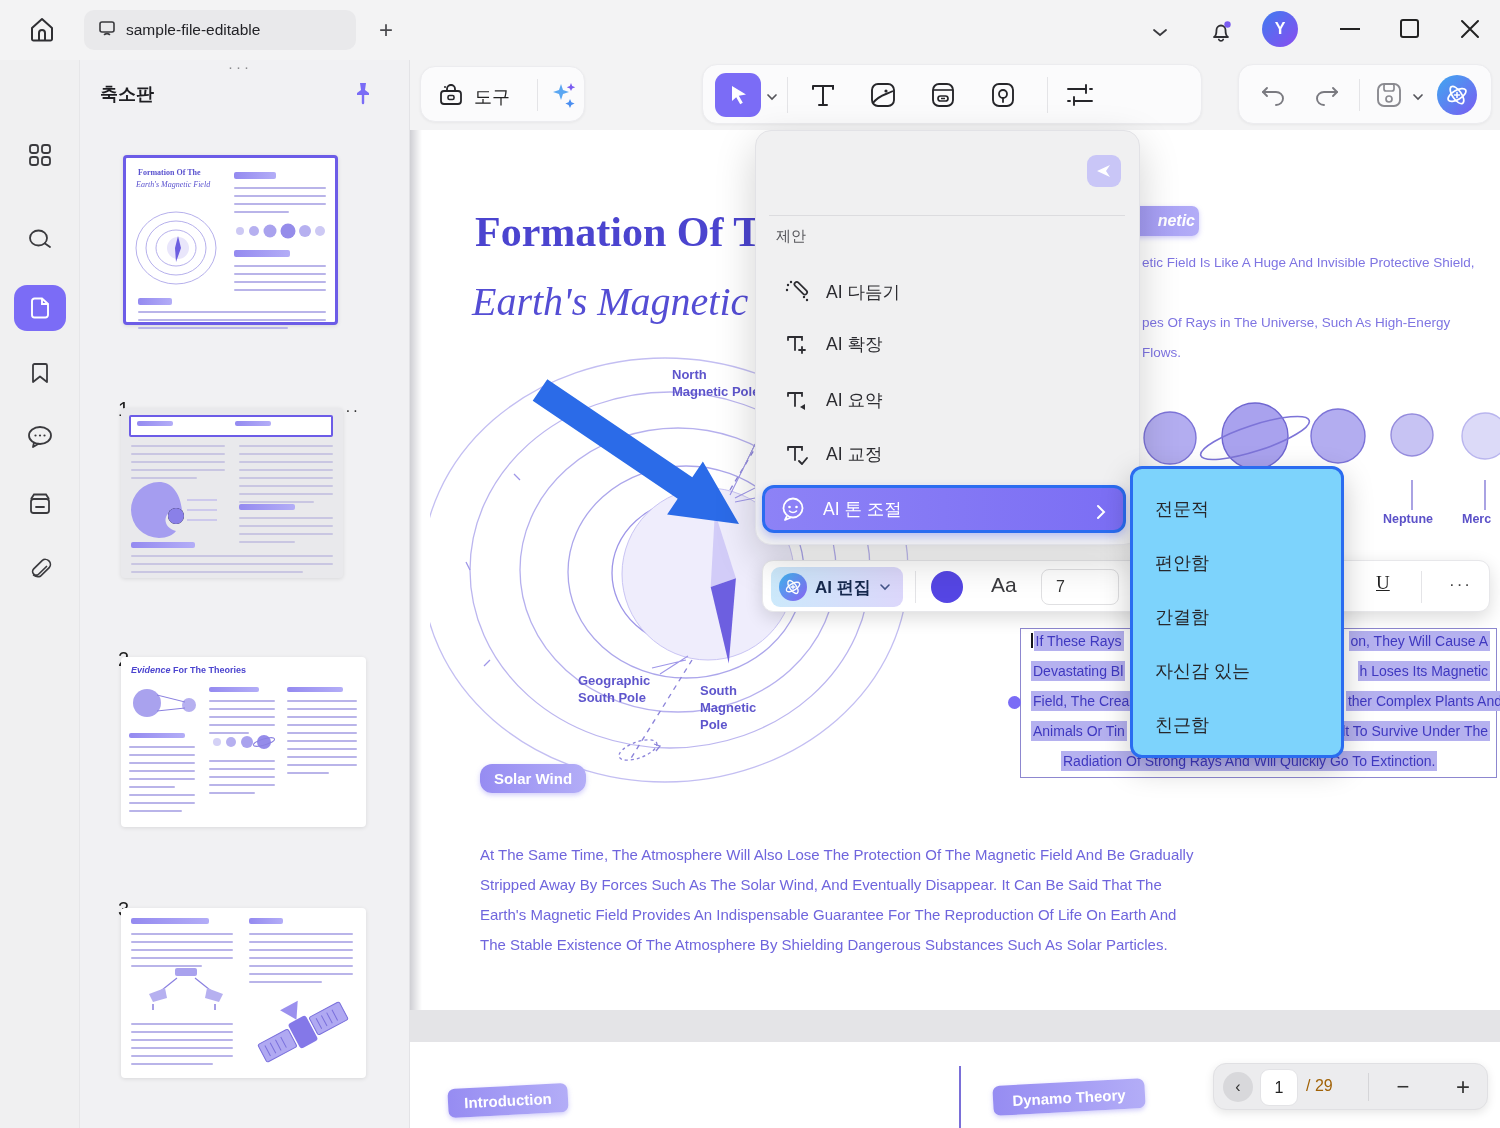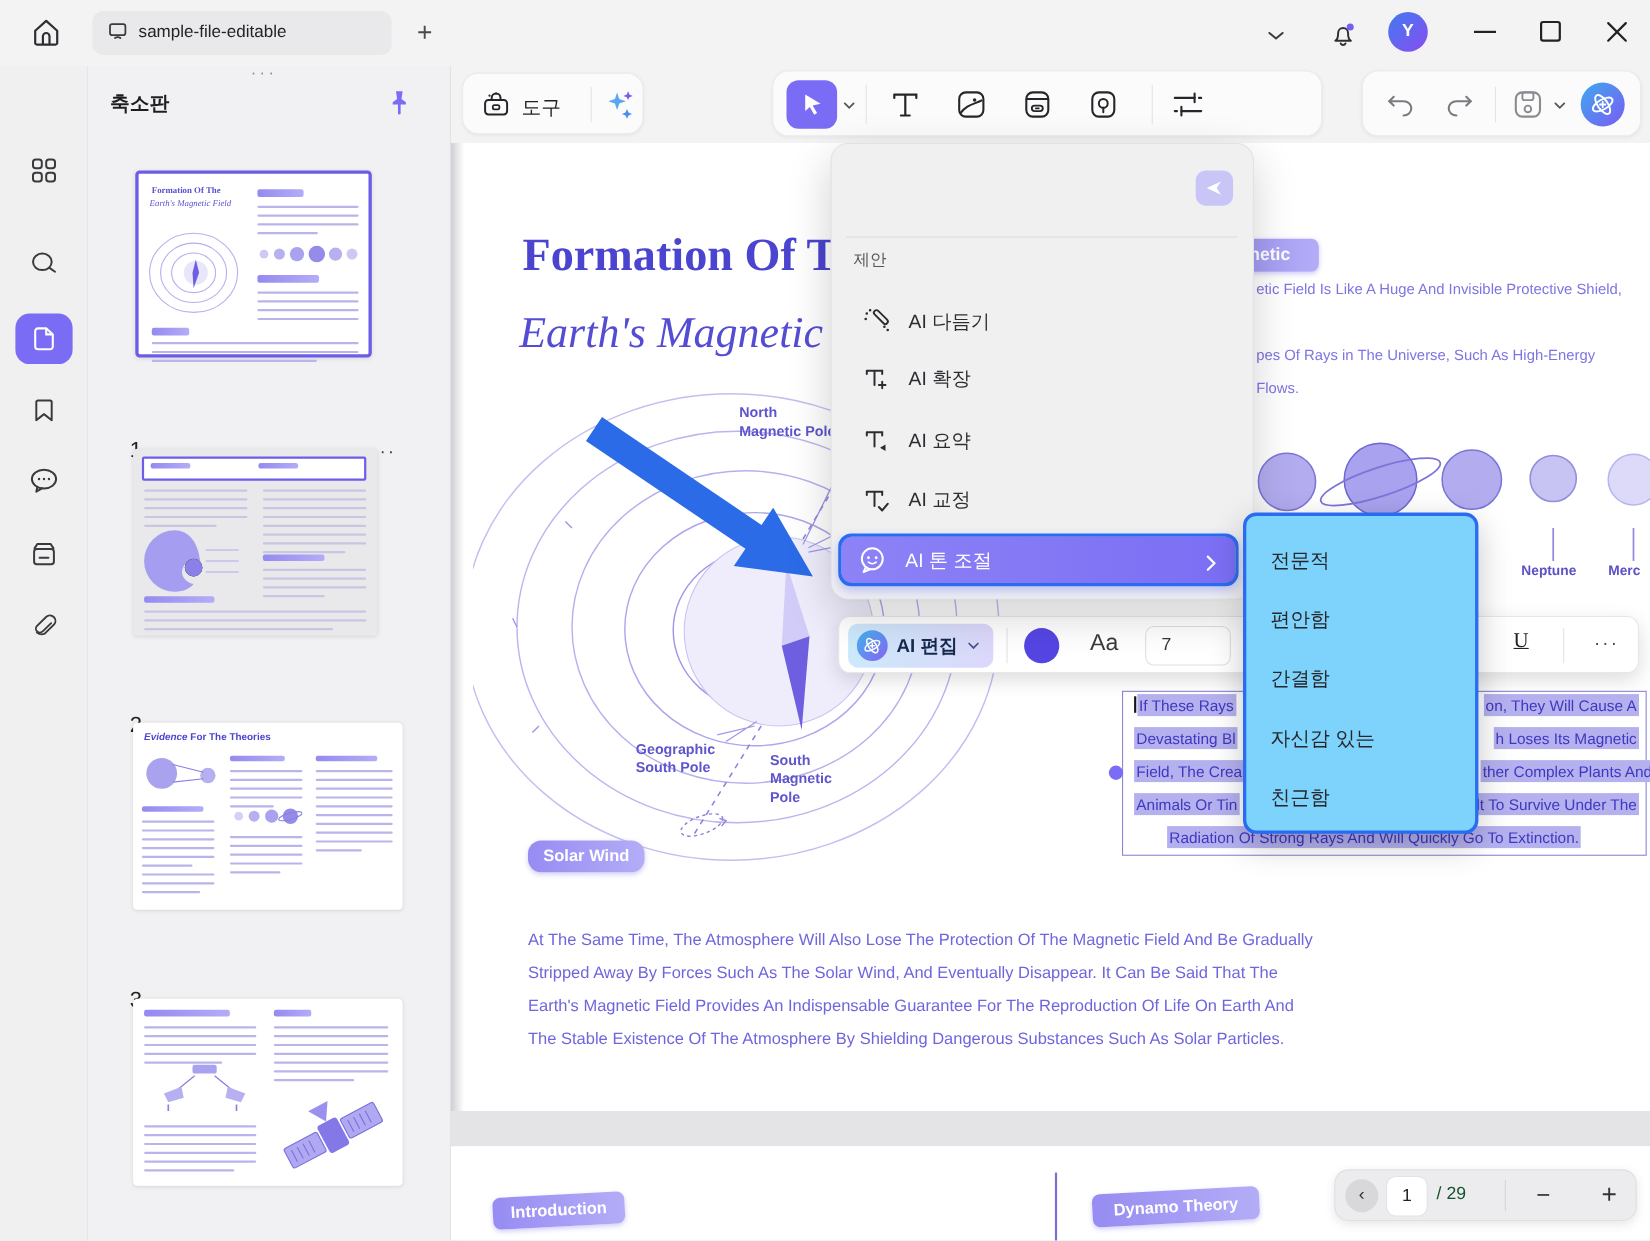--- a/index.html
+++ b/index.html
@@ -81,21 +81,21 @@
   .color-dot{left:168px;top:10px;width:32px;height:32px;border-radius:50%;background:#5546e4;}
   .fmt-aa{left:228px;top:12px;font-size:21px;color:#3a3a3e;}
   .size-box{left:278px;top:8px;width:78px;height:36px;border:1.5px solid #e0e0e2;border-radius:8px;font-size:16px;color:#333;display:flex;align-items:center;padding-left:14px;}
   .fmt-u{left:613px;top:11px;font-size:19px;color:#222;text-decoration:underline;font-family:"Liberation Serif",serif;}
   .fmt-more{left:686px;top:14px;font-size:17px;color:#444;letter-spacing:2px;}
 
   
   .pagenav{left:1213px;top:1063px;width:275px;height:47px;background:#ececee;border:1px solid #e0e0e3;border-radius:13px;box-shadow:0 3px 10px rgba(0,0,0,.10);}
   .pn-prev{left:9px;top:8px;width:30px;height:30px;border-radius:50%;background:#d8d8db;display:flex;align-items:center;justify-content:center;font-size:16px;color:#333;}
   .pn-cur{left:46px;top:5px;width:38px;height:37px;background:#fff;border:1px solid #e3e3e6;border-radius:9px;display:flex;align-items:center;justify-content:center;font-size:16px;color:#222;}
-  .pn-total{left:92px;top:13px;font-size:16px;color:#14532d;}
+  .pn-total{left:92px;top:13px;font-size:16px;color:#a16207;}
   .pn-div{left:154px;top:9px;width:1px;height:28px;background:#d5d5d8;}
   .pn-minus{left:172px;top:8px;width:34px;height:30px;display:flex;align-items:center;justify-content:center;font-size:22px;color:#333;}
   .pn-plus{left:232px;top:7px;width:34px;height:32px;display:flex;align-items:center;justify-content:center;font-size:24px;color:#333;}
 </style>
 </head>
 <body>
 
 <div id="app">
 
   <div class="abs titlebar">
@@ -493,21 +493,21 @@
         </svg>
     </div>
   </div>
 
   <div class="abs doc"></div>
   <div class="abs doc-edge"></div>
 
   <div class="abs doc-title1 serif">Formation Of The</div>
   <div class="abs doc-title2 serif">Earth's Magnetic Field</div>
 
-  <div class="abs badge" style="left:1085px;top:217px;width:114px;height:30px;font-size:16px;justify-content:flex-end;padding-right:26px;">netic</div>
+  <div class="abs badge" style="left:1085px;top:206px;width:114px;height:30px;font-size:16px;justify-content:flex-end;padding-right:4px;font-style:italic;">netic</div>
   <div class="abs right-par" style="left:1142px;top:248px;">etic Field Is Like A Huge And Invisible Protective Shield,</div>
   <div class="abs right-par" style="left:1142px;top:308px;">pes Of Rays in The Universe, Such As High-Energy</div>
   <div class="abs right-par" style="left:1142px;top:338px;">Flows.</div>
 
   <svg class="abs" style="left:430px;top:330px;" width="500" height="460" viewBox="0 0 500 460">
     <ellipse cx="235" cy="240" rx="243" ry="212" fill="none" stroke="#aaa2ec" stroke-width="1.3" opacity=".7"></ellipse>
     <ellipse cx="240" cy="240" rx="200" ry="178" fill="none" stroke="#a49cea" stroke-width="1.3" opacity=".75"></ellipse>
     <ellipse cx="248" cy="240" rx="158" ry="142" fill="none" stroke="#a49cea" stroke-width="1.3" opacity=".8"></ellipse>
     <ellipse cx="256" cy="242" rx="118" ry="106" fill="none" stroke="#9e96e8" stroke-width="1.3" opacity=".85"></ellipse>
     <ellipse cx="264" cy="243" rx="82" ry="74" fill="none" stroke="#9e96e8" stroke-width="1.3"></ellipse>

